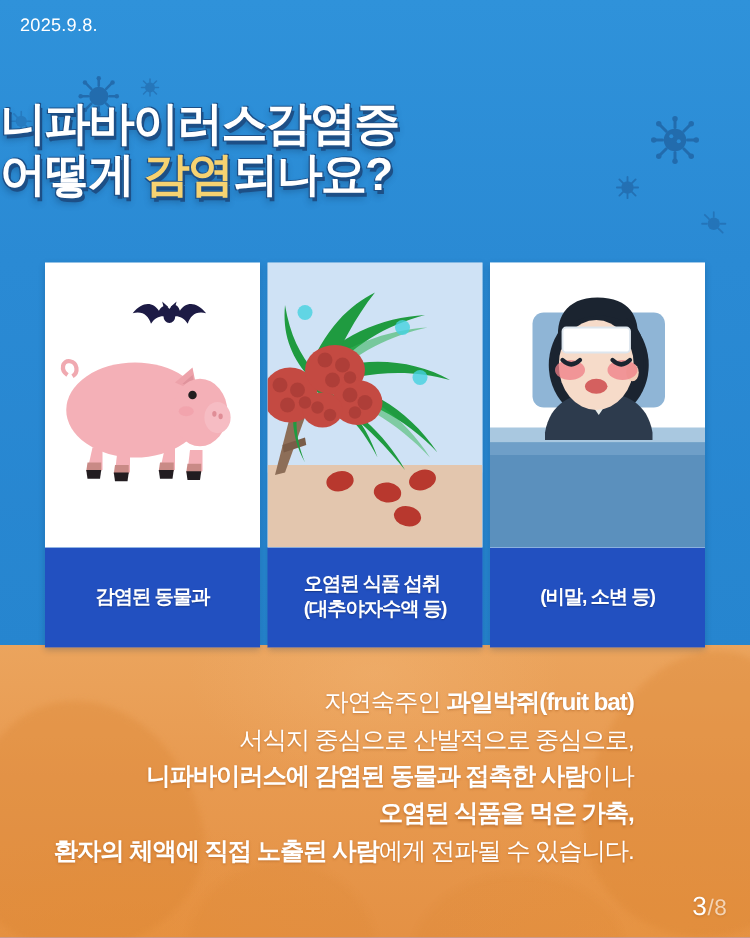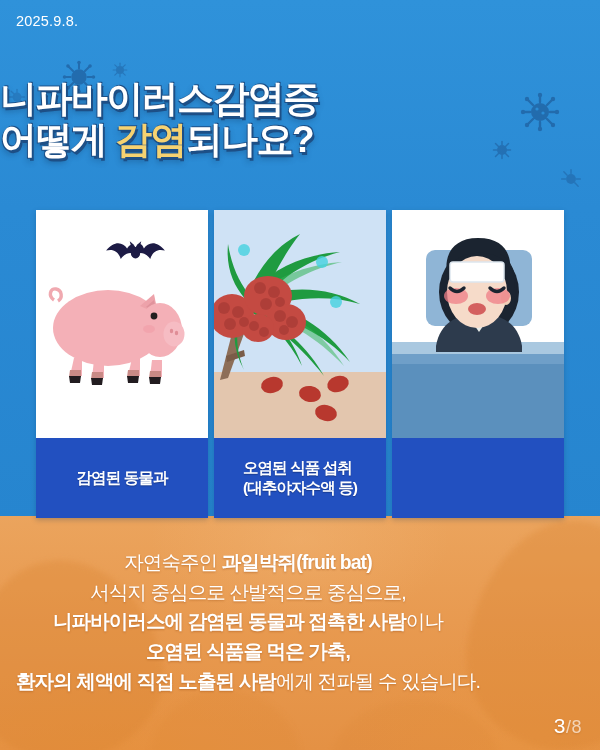--- a/index.html
+++ b/index.html
@@ -146,21 +146,22 @@
     letter-spacing: -.9px;
     padding: 0 4px;
     text-shadow: 0 1px 1px rgba(10,30,80,.45);
   }
 
   
   .body-text {
     position: absolute;
     left: 0; top: 548px;
     width: 496px;
-    text-align: center;
+    text-align: right;
+    padding-left: 11px;
   }
   .btl {
     font-size: 19.5px;
     line-height: 1.52;
     color: #ffffff;
     letter-spacing: -.9px;
     text-shadow: 0 1px 2px rgba(150,75,20,.45);
   }
   .btl b { font-weight: bold; }
   .btl .thin { font-weight: normal; }
@@ -456,20 +457,21 @@
           <path d="M57 68 q8 -4 15 1" stroke="#1b2430" stroke-width="3" fill="none" stroke-linecap="round"></path>
           <path d="M98 69 q8 -5 16 -1" stroke="#1b2430" stroke-width="3" fill="none" stroke-linecap="round"></path>
 
           <ellipse cx="85" cy="99" rx="9" ry="6" fill="#d4605f"></ellipse>
 
           <rect x="58" y="52" width="54" height="20" rx="3" fill="#ffffff" stroke="#dde6ee" stroke-width="1.5"></rect>
         </svg>
       </div>
       <div class="caption">
         <div>
+          <div>(비말, 소변 등)</div>
         </div>
       </div>
     </div>
   </div>
 
   <div class="body-text">
     <div class="btl"><span class="thin">자연숙주인 </span><b>과일박쥐(fruit bat)</b></div>
     <div class="btl"><span class="thin">서식지 중심으로 산발적으로 중심으로,</span></div>
     <div class="btl"><b>니파바이러스에 감염된 동물과 접촉한 사람</b><span class="thin">이나</span></div>
     <div class="btl"><b>오염된 식품을 먹은 가축,</b></div>

